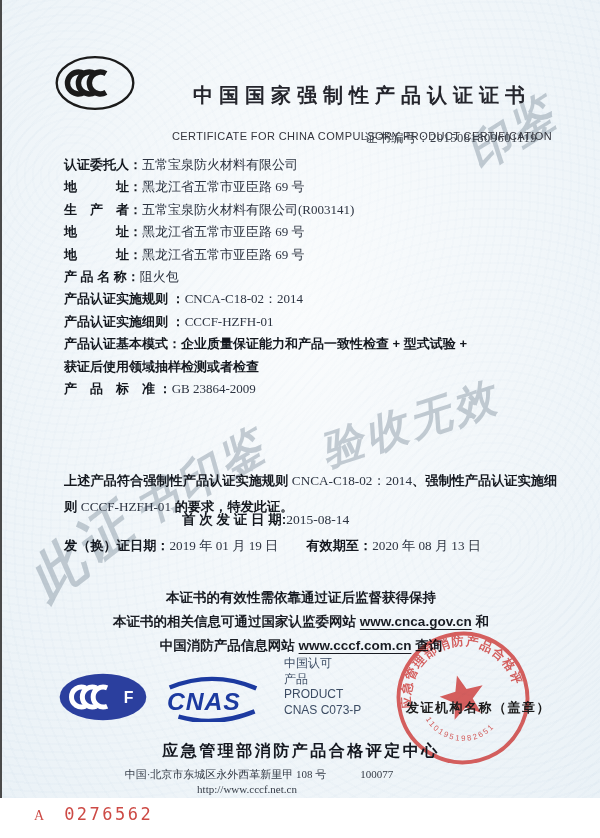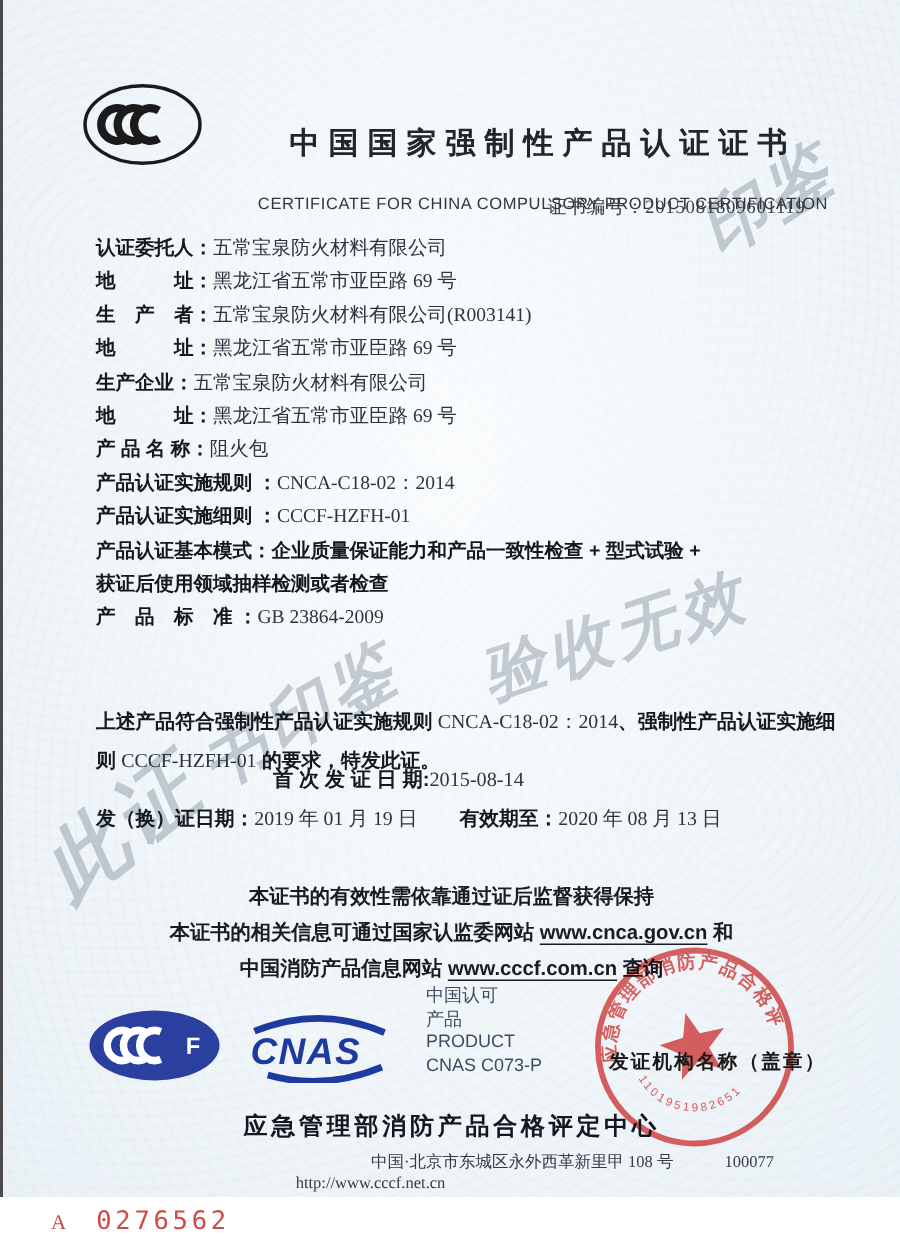--- a/index.html
+++ b/index.html
@@ -58,21 +58,21 @@
   .accred{left:282px;top:656px;font-size:12px;line-height:15.5px;color:#3c4c63;}
   .seal{
     left:383px;top:620px;width:156px;height:156px;z-index:4;
     transform:rotate(-15deg);opacity:.9;mix-blend-mode:multiply;
   }
   .seal-label{
     left:404px;top:699px;z-index:5;font-size:13px;font-weight:700;color:#1a1a1a;
     letter-spacing:1.5px;white-space:nowrap;
   }
   .footer-org{left:0;top:741px;width:598px;text-align:center;font-size:16px;font-weight:700;color:#14171f;letter-spacing:2.5px;z-index:5;}
-  .footer-addr{left:0;top:767px;width:514px;text-align:right;font-family:"Liberation Serif",serif;font-size:11px;color:#333a45;z-index:5;}
+  .footer-addr{left:0;top:767px;width:514px;text-align:center;font-family:"Liberation Serif",serif;font-size:11px;color:#333a45;z-index:5;}
   .footer-url{left:0;top:783px;width:490px;text-align:center;font-family:"Liberation Serif",serif;font-size:11px;color:#333a45;z-index:5;}
   .addr-gap{display:inline-block;width:34px;}
   .serial{left:34px;top:804px;color:#cd4a45;z-index:3;white-space:nowrap;}
   .serial .s-letter{font-family:"Liberation Serif",serif;font-size:14px;margin-right:20px;}
   .serial .s-digits{font-family:"DejaVu Sans Mono",monospace;font-size:17px;letter-spacing:2.5px;}
 </style>
 </head>
 <body>
 
 <div class="paper">
@@ -96,21 +96,20 @@
 
   <div class="abs cert-no">
     <span>证书编号：</span><span>2015081809601119</span>
   </div>
 
   <div class="abs rows">
     <div class="row"><span class="lbl">认证委托人：</span><span class="val">五常宝泉防火材料有限公司</span></div>
     <div class="row"><span class="lbl">地　　　址：</span><span class="val">黑龙江省五常市亚臣路 69 号</span></div>
     <div class="row"><span class="lbl">生　产　者：</span><span class="val">五常宝泉防火材料有限公司(R003141)</span></div>
     <div class="row"><span class="lbl">地　　　址：</span><span class="val">黑龙江省五常市亚臣路 69 号</span></div>
-    <div class="row"><span class="lbl">生产企业：</span><span class="val">五常宝泉防火材料有限公司</span></div>
     <div class="row"><span class="lbl">地　　　址：</span><span class="val">黑龙江省五常市亚臣路 69 号</span></div>
     <div class="row"><span class="lbl">产 品 名 称：</span><span class="val">阻火包</span></div>
     <div class="row"><span class="lbl">产品认证实施规则 ：</span><span class="val">CNCA-C18-02：2014</span></div>
     <div class="row"><span class="lbl">产品认证实施细则 ：</span><span class="val">CCCF-HZFH-01</span></div>
     <div class="row"><span class="lbl">产品认证基本模式：</span><span class="val v-bold">企业质量保证能力和产品一致性检查 + 型式试验 +</span></div>
     <div class="row"><span class="lbl"></span><span class="val v-bold">获证后使用领域抽样检测或者检查</span></div>
     <div class="row"><span class="lbl">产　品　标　准 ：</span><span class="val">GB 23864-2009</span></div>
   </div>
 
   <div class="abs statement">

